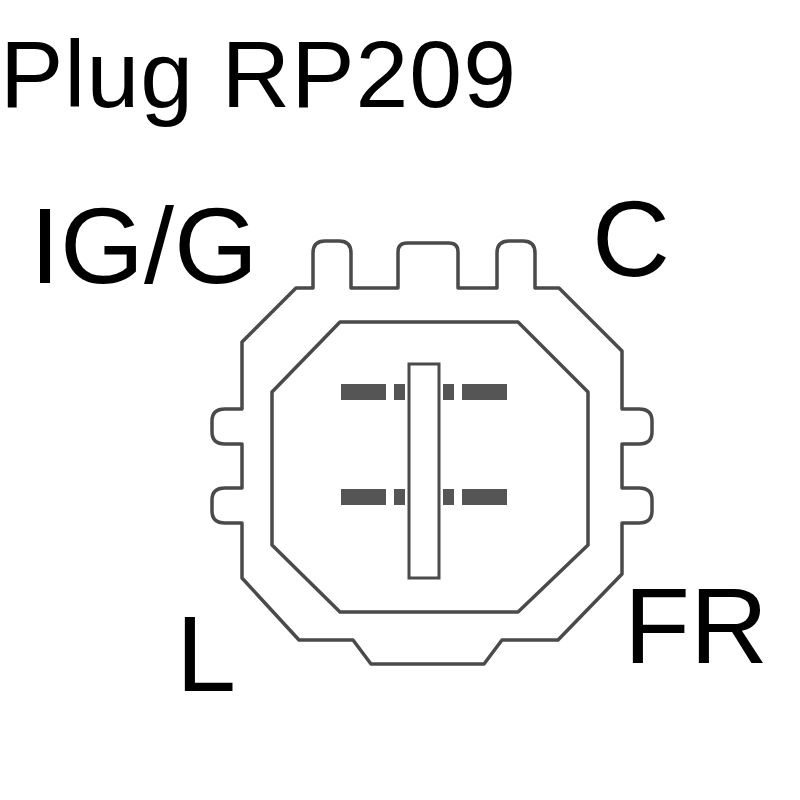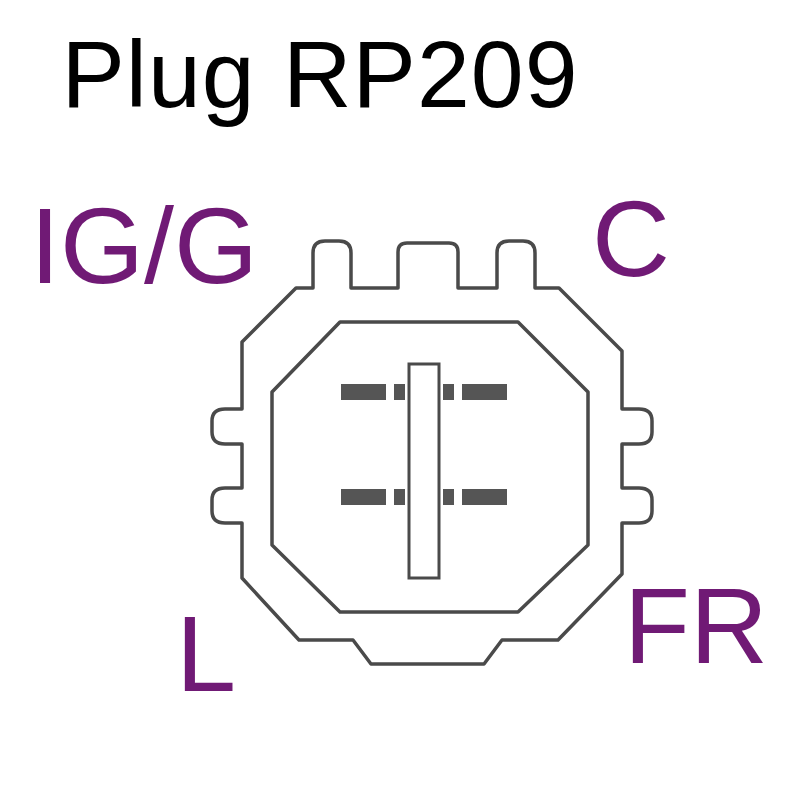--- a/index.html
+++ b/index.html
@@ -13,32 +13,32 @@
     width: 800px;
     height: 800px;
     background: #ffffff;
     overflow: hidden;
   }
   .title {
     position: absolute;
     top: 27px;
     left: 0;
     width: 640px;
-    text-align: center;
+    text-align: left;
     font-size: 95px;
     line-height: 1;
     color: #000000;
     letter-spacing: 1px;
     white-space: nowrap;
   }
   .pin-label {
     position: absolute;
     font-size: 108px;
     line-height: 1;
-    color: #701a75;
+    color: #000000;
     white-space: nowrap;
   }
   .pin-label.igg { top: 192px; left: 30px; }
   .pin-label.c   { top: 185px; left: 592px; }
   .pin-label.l   { top: 600px; left: 176px; }
   .pin-label.fr  { top: 572px; left: 624px; }
   svg.connector {
     position: absolute;
     top: 0;
     left: 0;

